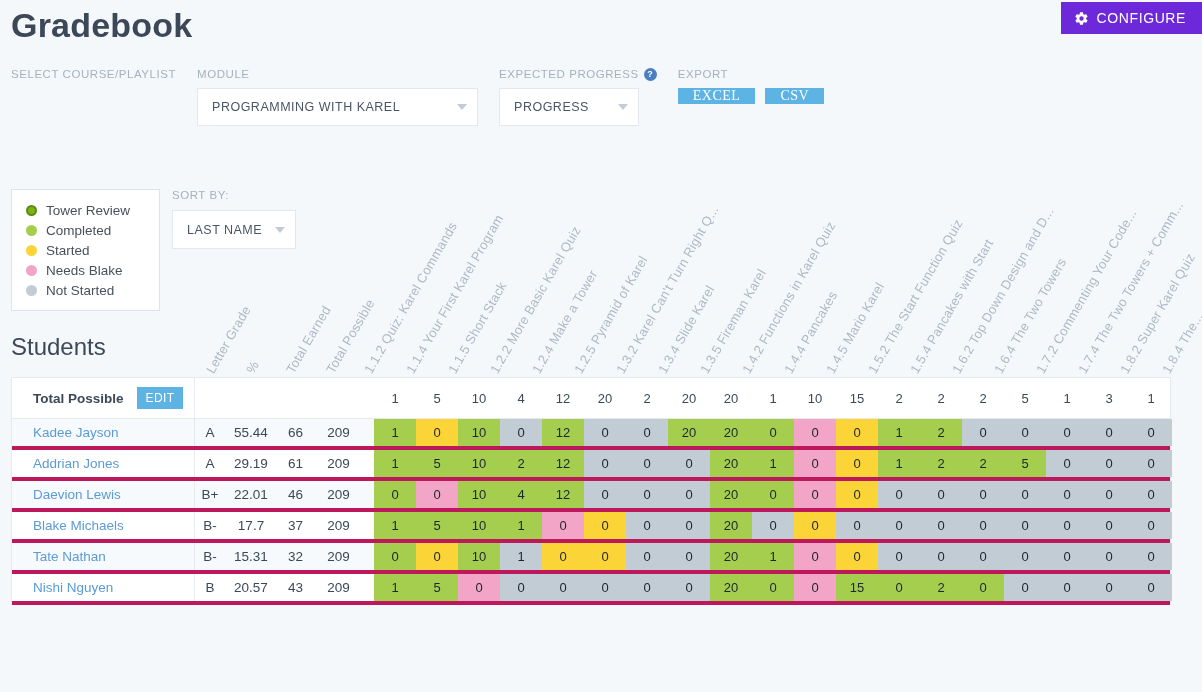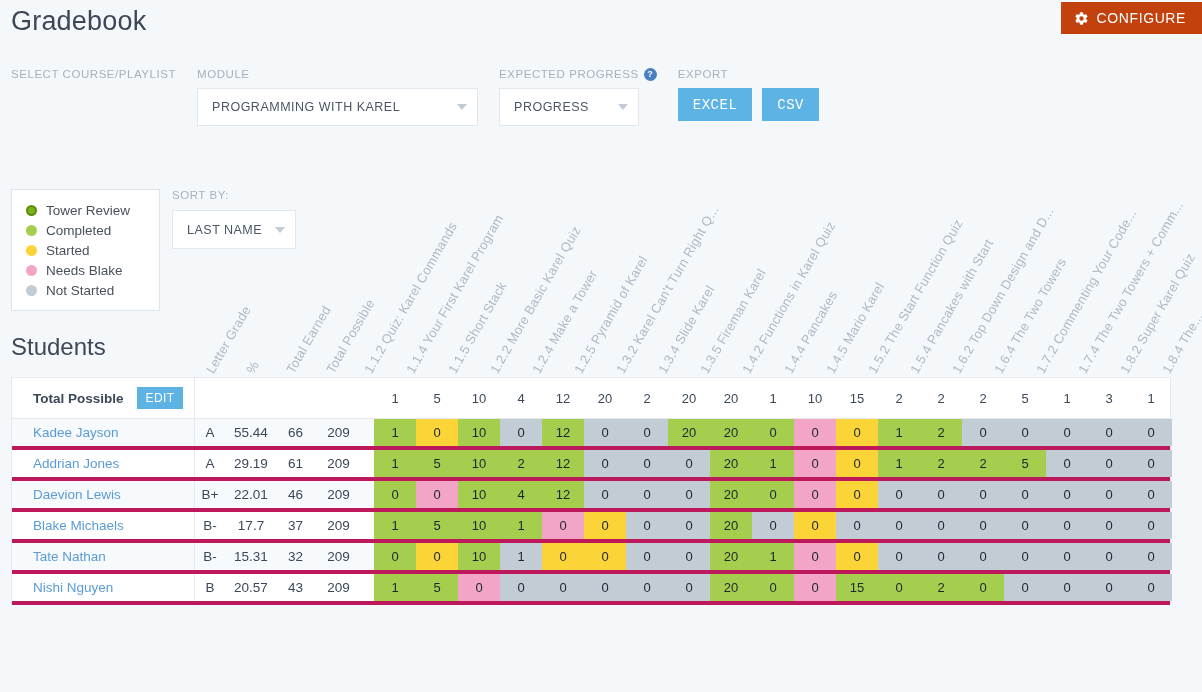--- a/index.html
+++ b/index.html
@@ -7,25 +7,25 @@
     width: 1202px; height: 692px;
     background: #f5f8fb;
     font-family: "Liberation Sans", sans-serif;
     overflow: hidden;
   }
   .page { position: relative; width: 1202px; height: 692px; background: #f5f8fb; }
 
   
   .page-title {
     position: absolute; left: 11px; top: 6px;
-    font-size: 27px; font-weight: 400; color: #3c4858; letter-spacing: .2px;
+    font-size: 34px; font-weight: 700; color: #3c4858; letter-spacing: .2px;
   }
   .configure-btn {
     position: absolute; right: 0px; top: 2px;
-    background: #c2410c; color: #fff;
+    background: #6d28d9; color: #fff;
     height: 32px; padding: 0 16px 0 13px;
     display: flex; align-items: center; gap: 8px;
     font-size: 14px; letter-spacing: .6px; cursor: pointer;
     border: none;
   }
   .gear { width: 15px; height: 15px; display: block; }
 
   
   .controls { position: absolute; left: 11px; top: 67px; display: flex; align-items: flex-start; }
   .ctrl { margin-right: 21px; }
@@ -50,22 +50,22 @@
   .select.w-progress { width: 140px; }
   .select.w-sort { width: 124px; height: 39px; }
   .caret {
     width: 0; height: 0; margin-left: 10px;
     border-left: 5px solid transparent; border-right: 5px solid transparent;
     border-top: 6px solid #c3cbd5;
   }
   .export-group { display: flex; gap: 10px; }
   .exp-btn {
     background: #5cb3e4; color: #fff; border: none;
-    height: 33px; padding: 0 15px; font-size: 14px; letter-spacing: .5px;
-    cursor: pointer; font-family: Liberation Mono, monospace;
+    height: 16px; padding: 0 15px; font-size: 14px; letter-spacing: .5px;
+    cursor: pointer; font-family: Liberation Serif, serif;
   }
 
   
   .legend {
     position: absolute; left: 11px; top: 189px;
     width: 149px; background: #fff; border: 1px solid #dde3ea;
     padding: 10px 12px 10px 14px;
   }
   .legend-row { display: flex; align-items: center; gap: 9px; height: 20px; }
   .dot { width: 11px; height: 11px; border-radius: 50%; flex: none; }

